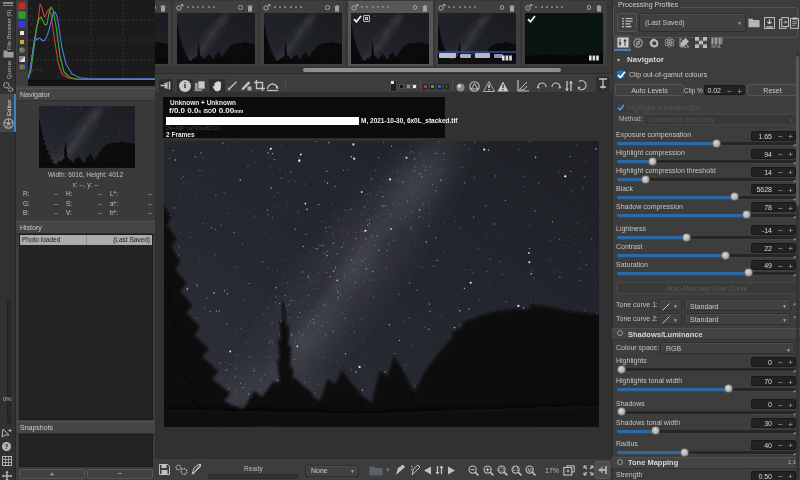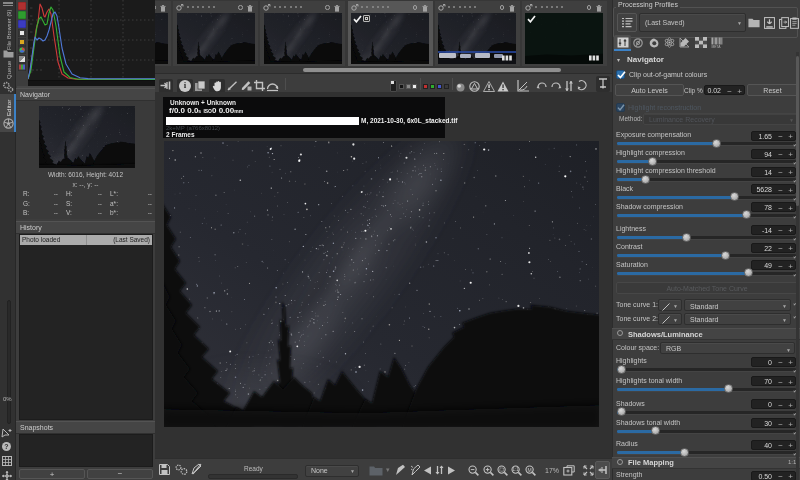--- a/index.html
+++ b/index.html
@@ -1900,21 +1900,21 @@
     </div>
     <div class="track" style="left:617px;top:451px;width:179px"></div>
     <div class="fill" style="left:617px;top:451px;width:68px"></div>
     <div class="knob" style="left:680px;top:447.5px"></div>
     <svg class="abs" style="left:793px;top:453px" width="6" height="5" viewBox="0 0 6 5">
       <path d="M5,4 A2.2,2.2 0 1 0 1.2,2.2" stroke="#9a9a9a" stroke-width="0.9" fill="none"></path>
       <path d="M0.2,0.6 L1.4,2.6 L2.8,1.2 Z" fill="#9a9a9a"></path>
     </svg>
     <div class="abs" style="left:612px;top:456.5px;width:188px;height:12px;background:#444;border-top:1px solid #505050;border-bottom:1px solid #333"></div>
     <div class="abs" style="left:617px;top:458.5px;width:6px;height:6px;border-radius:50%;border:1px solid #9a9a9a"></div>
-    <div class="sechdr" style="left:628px;top:458px">File Mapping</div>
+    <div class="sechdr" style="left:628px;top:458px">Tone Mapping</div>
     <div class="abs" style="left:788px;top:459px;font-size:6px;color:#b0b0b0">1:1</div>
     <div class="slbl" style="left:616px;top:471px">Strength</div>
     <div class="sval" style="left:751px;top:470.5px">
       <span class="v">0.50</span>
       <span class="m">−</span>
       <span class="p">+</span>
     </div>
     <div class="abs" style="left:796px;top:52px;width:3px;height:428px;background:#343434"></div>
     <div class="abs" style="left:796px;top:56px;width:3px;height:150px;background:#585858;border-radius:1.5px"></div>
 </div>

